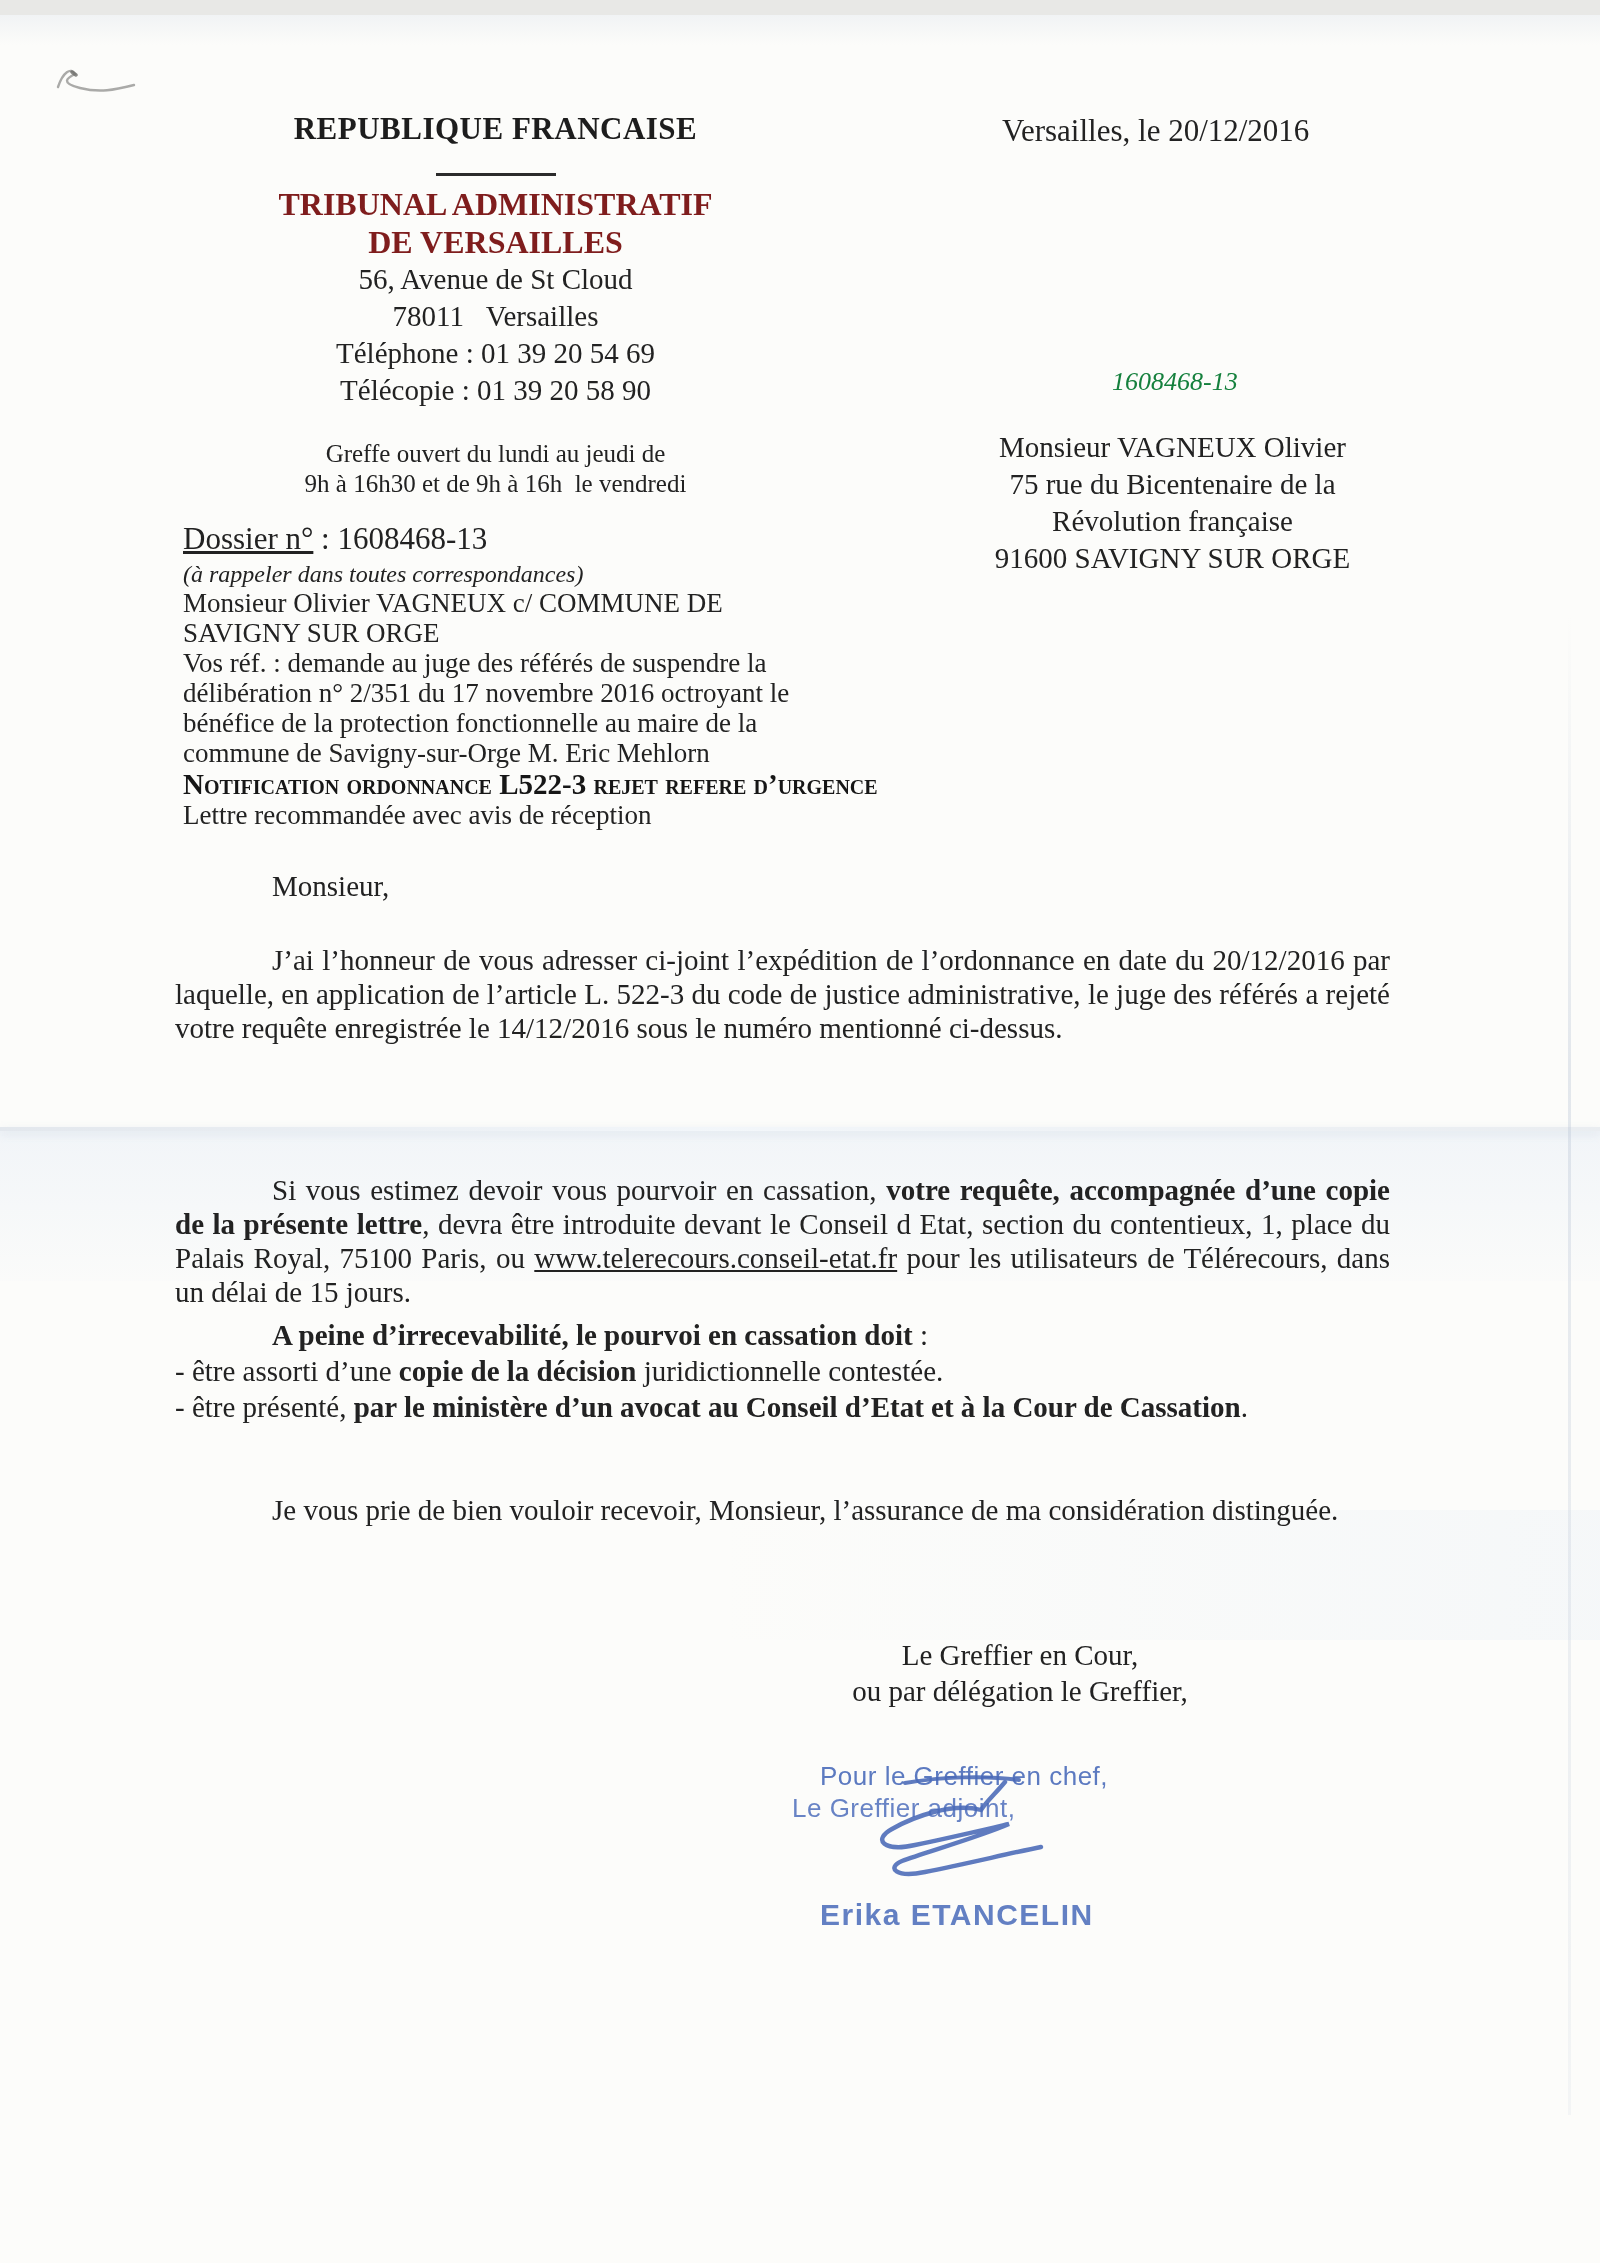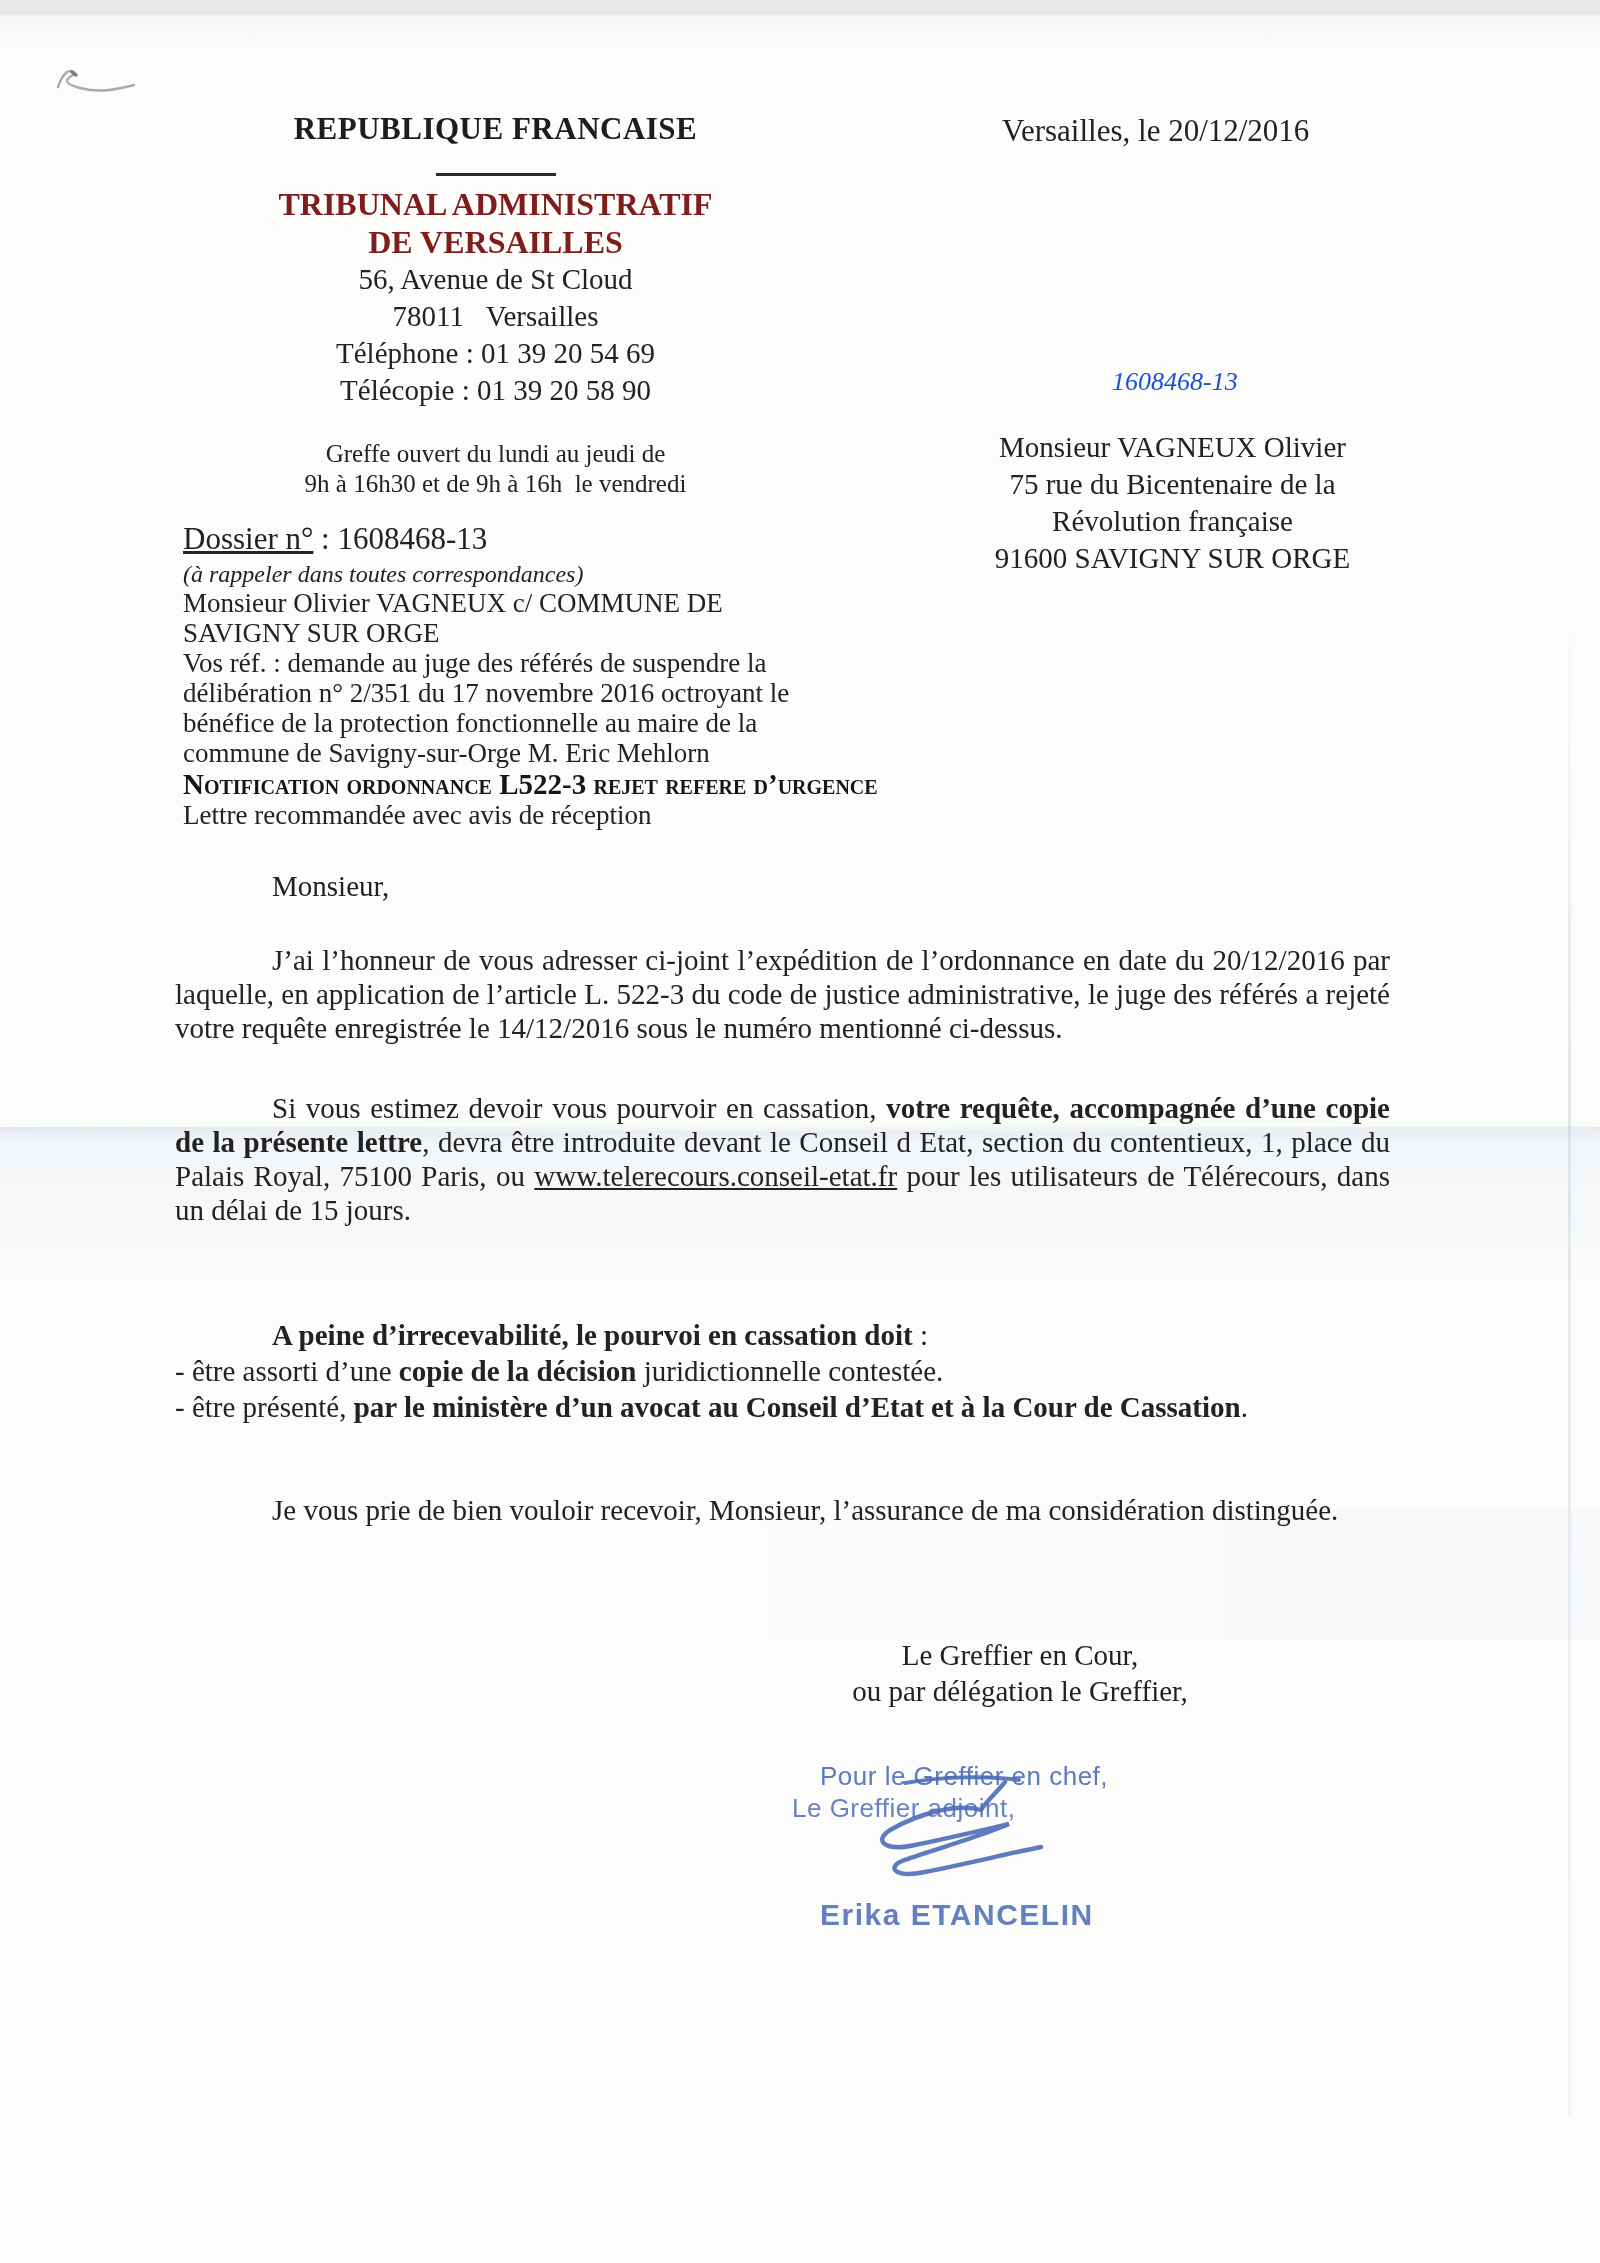--- a/index.html
+++ b/index.html
@@ -34,38 +34,38 @@
 
   
   .letterhead{position:absolute;left:168px;top:96px;width:655px;text-align:center;}
   .republic{font-size:31px;font-weight:bold;line-height:36px;letter-spacing:.5px;color:#1d1d1d;}
   .lh-rule{width:120px;height:0;border-top:3px solid #2b2b2b;margin:26px auto 9px auto;}
   .court{font-size:32px;font-weight:bold;line-height:38px;color:#7f1d1d;}
   .lh-addr{font-size:29px;line-height:37px;}
   .hours{margin-top:30px;font-size:25px;line-height:30px;}
 
   .date-line{position:absolute;left:1002px;top:98px;font-size:31px;}
-  .ref-italic{position:absolute;left:1112px;top:352px;font-size:26px;font-style:italic;color:#1d4ed8;}
+  .ref-italic{position:absolute;left:1112px;top:352px;font-size:26px;font-style:italic;color:#15803d;}
 
   .recipient{position:absolute;left:920px;top:414px;width:505px;text-align:center;
     font-size:29px;line-height:37px;}
 
   .dossier-block{position:absolute;left:183px;top:503px;width:770px;}
   .dossier-line{font-size:31px;line-height:42px;}
   .dossier-note{font-size:24px;line-height:28px;font-style:italic;}
   .case-line{font-size:27px;line-height:30px;}
   .notification{font-size:29px;line-height:32px;font-weight:bold;font-variant:small-caps;color:#161616;}
   .delivery{font-size:27px;line-height:30px;}
 
   .salutation{position:absolute;left:272px;top:855px;font-size:29px;}
   .body-par{position:absolute;left:175px;width:1215px;font-size:29px;line-height:34px;
     text-align:justify;}
   .indent{text-indent:97px;}
   .p1{top:928px;}
-  .p2{top:1076px;}
+  .p2{top:1158px;}
   .p3{top:1302px;line-height:36px;}
   .p3-head{margin-left:97px;}
   .closing{top:1478px;}
 
   .signoff{position:absolute;left:810px;top:1622px;width:420px;text-align:center;
     font-size:29px;line-height:36px;}
 
   
   .stamp{position:absolute;left:820px;top:1745px;width:380px;text-align:left;
     font-family:"Liberation Sans","DejaVu Sans",sans-serif;color:#4f6fbc;}

